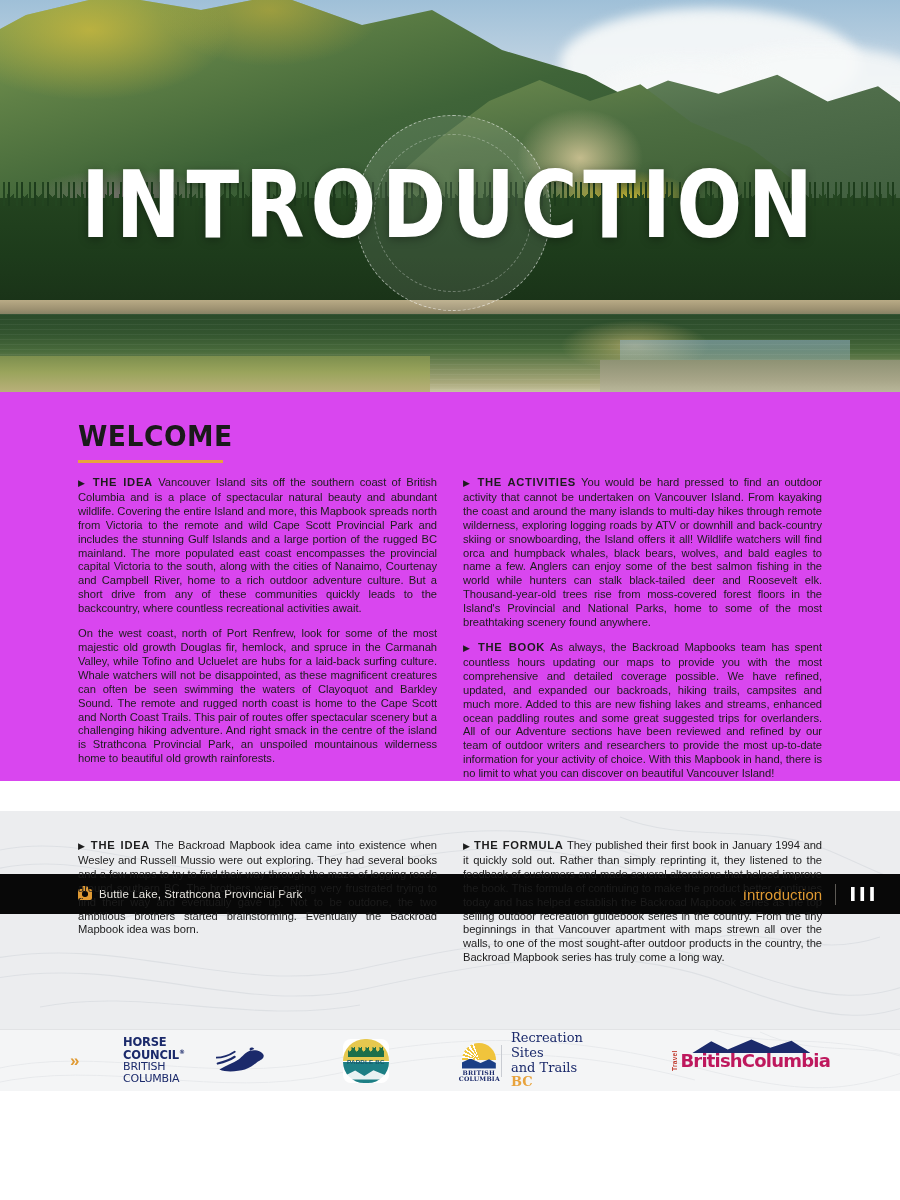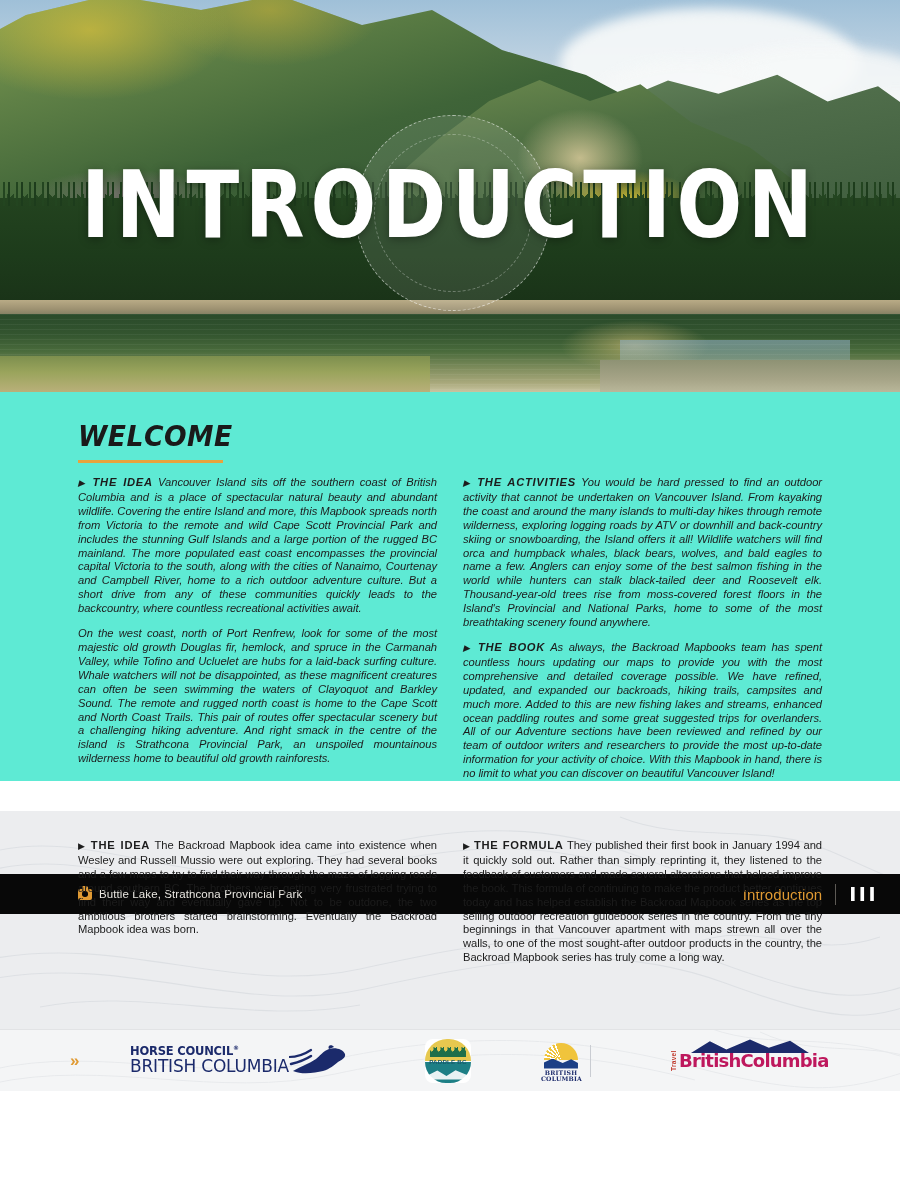--- a/index.html
+++ b/index.html
@@ -140,21 +140,21 @@
     font-weight:700;
     font-size:92px;
     line-height:1;
     letter-spacing:7px;
     color:#ffffff;
     transform: scaleX(0.84);
     text-shadow: 0 2px 10px rgba(0,0,0,.35);
   }
 
   
-  .section-welcome { position:relative; padding: 28px 78px 0 78px; background:#5eead4;font-style:italic; }
+  .section-welcome { position:relative; padding: 28px 78px 0 78px; background:#d946ef; }
   .sec-title {
     font-family:"DejaVu Sans", sans-serif;
     font-weight:700;
     font-size:28px;
     letter-spacing:.5px;
     color:#1a1a1a;
     display:inline-block;
     padding-bottom:4px;
     transform: scaleX(0.95);
     transform-origin: left;
@@ -197,21 +197,21 @@
   .logo-row { position:relative; z-index:2; display:flex; align-items:center; width:100%; }
   .chev { color:#e09a33; font-size:17px; font-weight:700; letter-spacing:-2px; width:46px; }
   .logo { display:flex; align-items:center; }
   .logo.l-horse { margin-left:14px; }
   .logo.l-paddle { margin-left:78px; }
   .logo.l-rec    { margin-left:70px; }
   .logo.l-travel { margin-left:70px; }
 
   .horse-txt { font-family:"DejaVu Sans", sans-serif; color:#1b2a6b; line-height:1.04; }
   .horse-txt .l1 { font-size:11.5px; font-weight:700; letter-spacing:-.2px; }
-  .horse-txt .l2 { font-size:17px; font-weight:400; letter-spacing:-.2px; }
+  .horse-txt .l2 { font-size:11px; font-weight:400; letter-spacing:-.2px; }
   .reg { font-size:6px; vertical-align:super; }
 
   .paddle-badge {
     width:46px; height:44px; border-radius:8px; overflow:hidden; position:relative;
     background:#fff;
   }
   .paddle-badge .top { position:absolute; left:0; top:0; width:46px; height:22px;
     background:#e6c84f; border-radius:23px 23px 0 0; }
   .paddle-badge .bot { position:absolute; left:0; bottom:0; width:46px; height:21px;
     background:#1d7f85; border-radius:0 0 23px 23px; }
@@ -415,20 +415,27 @@
       </div>
 
       <div class="logo l-rec">
         <div class="bc-crest">
           <div class="sun"></div>
           <div class="water"></div>
           <div class="t1">BRITISH</div>
           <div class="t2">COLUMBIA</div>
         </div>
         <div class="rec-div"></div>
+        <div class="rec-txt">
+          <div>Recreation Sites</div>
+          <div>
+            <span>and Trails</span>
+            <span class="bc">BC</span>
+          </div>
+        </div>
       </div>
 
       <div class="logo l-travel">
         <div class="travel-logo">
           <div class="travel-side">Travel</div>
           <div class="travel-word">
             <div class="travel-peaks"></div>
             <span>BritishColumbia</span>
           </div>
         </div>

